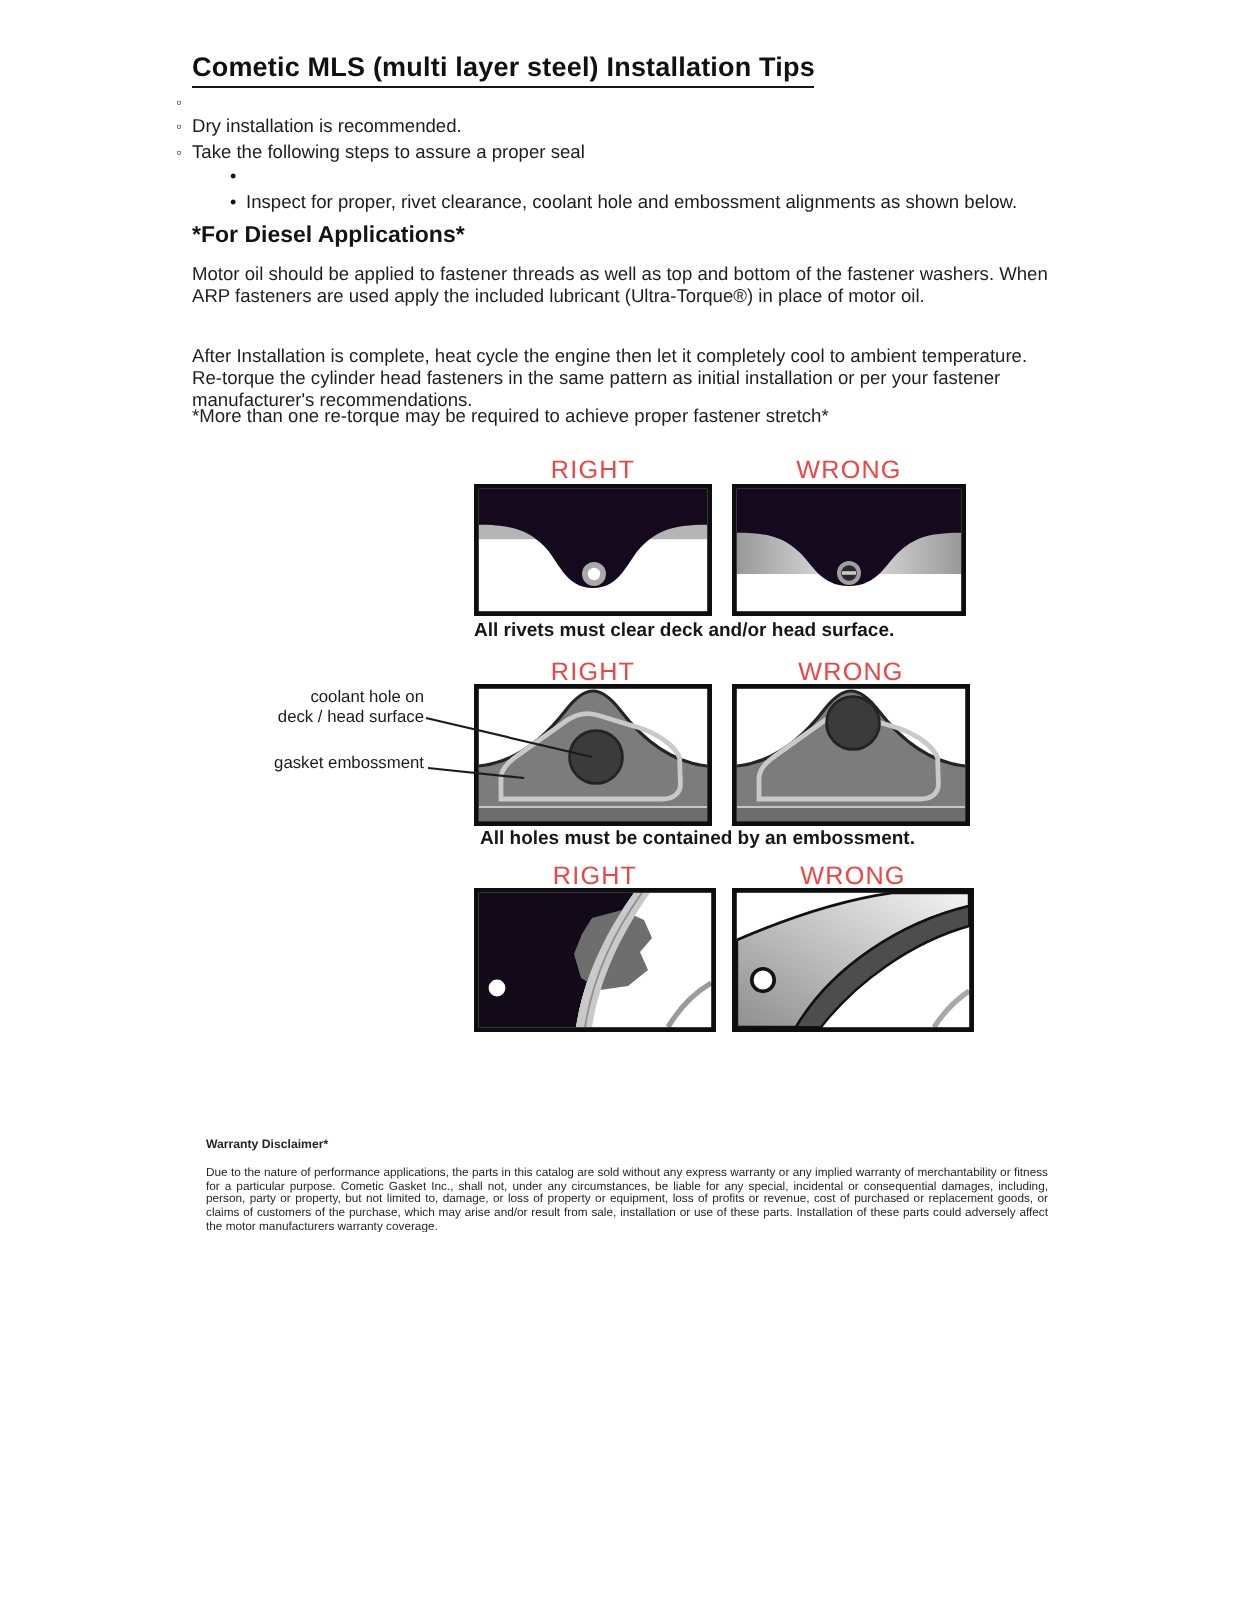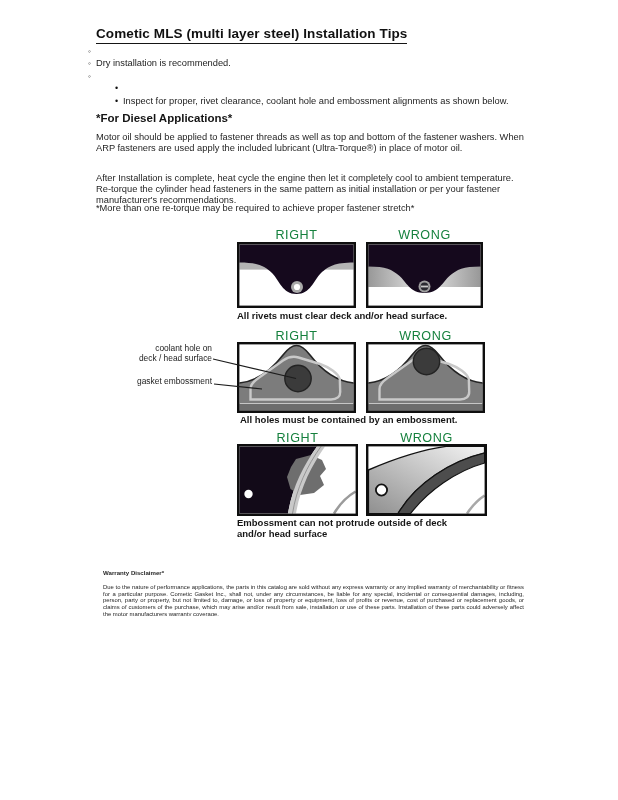--- a/index.html
+++ b/index.html
@@ -18,21 +18,21 @@
   .bm { width:8px; flex:0 0 8px; font-size:8.5px; color:#333; }
   .subs { margin-left:27px; }
   .sbm { width:8px; flex:0 0 8px; font-size:9px; color:#111; }
 
   .diesel-h { left:96px; top:112px; font-size:11.5px; font-weight:bold; color:#141414; }
   .bodypara { left:96px; width:432px; font-size:9.3px; line-height:10.9px; color:#1f1f1f; }
   .p1 { top:132px; }
   .p2 { top:173px; }
   .note { top:203px; }
 
-  .dlabel { font-size:12.6px; letter-spacing:0.6px; color:#15803d; text-align:center; }
+  .dlabel { font-size:12.6px; letter-spacing:0.6px; color:#ef4444; text-align:center; }
   .cap { font-weight:bold; font-size:9.5px; color:#161616; line-height:10.8px; white-space:pre-line; }
 
   .ann { font-size:8.4px; line-height:9.7px; color:#1b1b1b; text-align:right; white-space:pre-line; }
 
   .legal { left:103px; top:570px; width:421px; font-size:5.9px; line-height:6.75px; text-align:justify; color:#262626; }
   .legal-h { font-weight:bold; font-size:6.1px; margin:0 0 7px 0; text-align:left; }
   .legal p { margin:0 0 6.6px 0; white-space:pre-line; }
 
   .docnum { left:383px; top:759px; font-size:13.5px; letter-spacing:0.4px; color:#1a1a1a; }
 
@@ -48,20 +48,21 @@
   <div class="abs bullets">
     <div class="bullet">
       <span class="bm">◦</span>
     </div>
     <div class="bullet">
       <span class="bm">◦</span>
       <span>Dry installation is recommended.</span>
     </div>
     <div class="bullet">
       <span class="bm">◦</span>
+      <span>Take the following steps to assure a proper seal</span>
     </div>
     <div class="subs">
       <div class="bullet">
         <span class="sbm">•</span>
       </div>
       <div class="bullet">
         <span class="sbm">•</span>
         <span>Inspect for proper, rivet clearance, coolant hole and embossment alignments as shown below.</span>
       </div>
     </div>
@@ -164,22 +165,20 @@
         </linearGradient>
     </defs>
     <rect x="2.4" y="2.4" width="116.2" height="67.2" fill="#ffffff"></rect>
     <path d="M2.4,26 C30,14 55,6 80,2.4 L118.6,2.4 L118.6,9 C85,17 50,39 32,69.6 L2.4,69.6 Z" fill="url(#g3)" stroke="#121212" stroke-width="1.4"></path>
     <path d="M32,69.6 C50,39 85,17 118.6,9 L118.6,19 C90,27 62,47 44.5,69.6 Z" fill="#4d4d4d" stroke="#121212" stroke-width="1.2"></path>
     <path d="M101,69.6 C107,60.5 112.5,55.5 118.6,51.5" stroke="#a8a8a8" stroke-width="2.6" fill="none"></path>
     <circle cx="15.5" cy="46" r="5.6" fill="#ffffff" stroke="#121212" stroke-width="1.8"></circle>
     <rect x="1.2" y="1.2" width="118.6" height="69.6" fill="none" stroke="#0e0e0e" stroke-width="2.4"></rect>
   </svg>
 
-  <div class="abs cap" style="left:237px; top:518px;">Embossment can not protrude outside of deck
-and/or head surface</div>
 
   <div class="abs legal">
     <div class="legal-h">Warranty Disclaimer*</div>
     <p>Due to the nature of performance applications, the parts in this catalog are sold without any express warranty or any implied warranty of merchantability or fitness for a particular purpose.  Cometic Gasket Inc., shall not, under any circumstances, be liable for any special, incidental or consequential damages, including, person, party or property, but not limited to, damage, or loss of property or equipment, loss of profits or revenue, cost of purchased or replacement goods, or claims of customers of the purchase, which may arise and/or result from sale, installation or use of these parts.  Installation of these parts could adversely affect the motor manufacturers warranty coverage.</p>
     <p>VENUE-The agreed upon venue, in the event of dispute whatsoever between the parties, whether instituted by either party, including, but not limited to, contract terms, payment terms, delivery, type, defects, sufficiency of product, shall be the Court of Common Pleas, Lake County, Ohio or the Painesville Municipal Court, Lake County, Ohio, depending on the amount in controversy.
 This agreement shall be governed by and construed under the laws of the State of Ohio.</p>
     <p>All prices and terms are subject to change without notice.</p>
     <p>Terms COD- Secured with a completed dealer/jobber application on File, COD-Company check with a current credit card number on file.  Open accounts may be established by well rated firms.  A credit application is available upon request.  Open accounts are due payable Net 30 days from date of invoice.  No statement will be sent.  If an account becomes 60 or more days past due, it is subject to being placed on credit hold.  No orders will be shipped or new orders accepted until past due balance is paid.  If an account becomes 90 or more days past due, it is subject to being placed for collections.  All costs of collection are the responsibility of the customer, including attorney fees, court costs, and other expenses of litigation.</p>
     <p>Returns- Authorized (RGA) must be obtained in advance on all returns.  A packing slip or invoice number must accompany the merchandise.  No returns after 30 days from invoice date.  All returns are subject to a 25% restocking charge.  All custom designed and custom manufactured gaskets are non-returnable.</p>
     <p>Only catalog parts are returnable.

